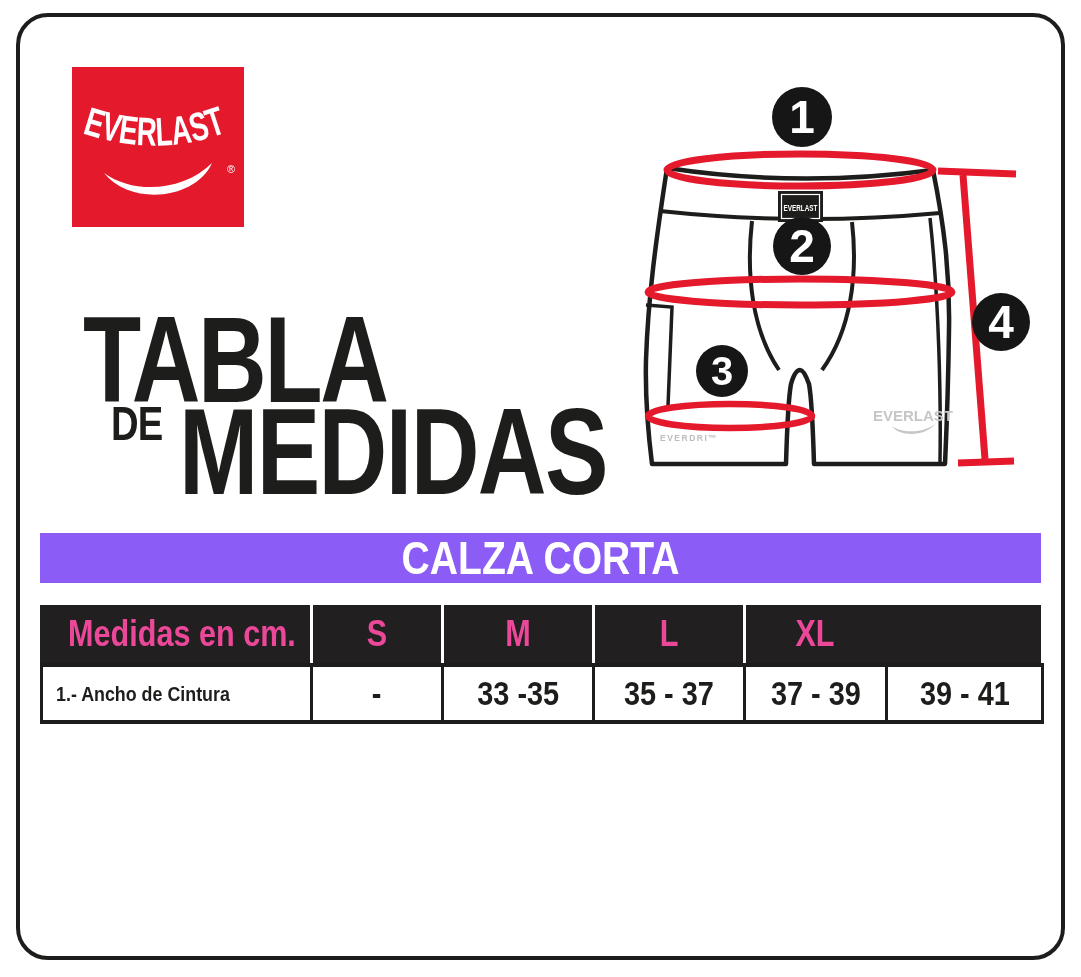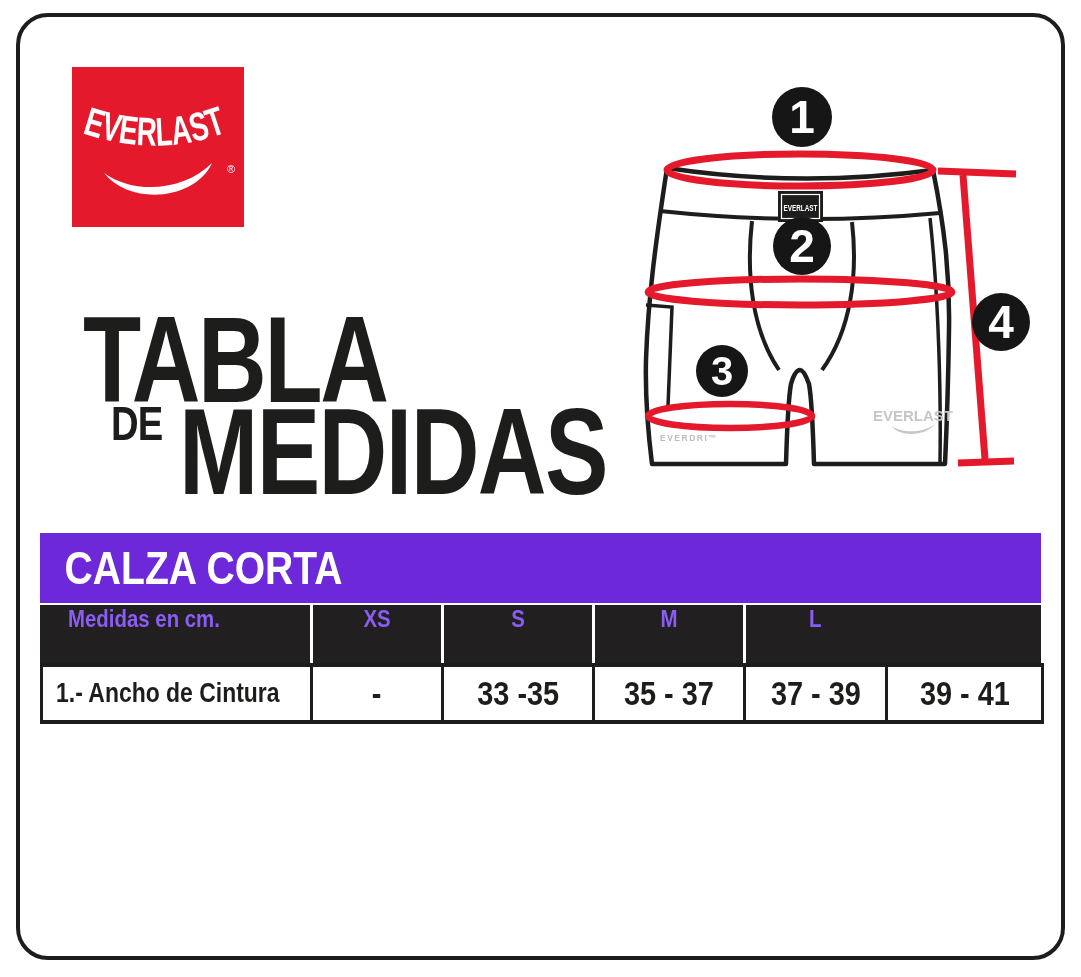--- a/index.html
+++ b/index.html
@@ -14,37 +14,37 @@
   .t1{display:block;font-size:122px;font-weight:700;letter-spacing:-3px;
       transform:scaleX(0.78);transform-origin:0 0;white-space:nowrap;}
   .t2{display:flex;align-items:flex-start;margin-top:-30px;}
   .t2 .de{display:inline-block;font-size:49px;font-weight:700;letter-spacing:-1px;
       transform:scaleX(0.78);transform-origin:0 0;margin:8px 2px 0 28px;}
   .t2 .med{display:inline-block;font-size:122px;font-weight:700;letter-spacing:-2px;
       transform:scaleX(0.78);transform-origin:0 0;white-space:nowrap;}
   
   .diagram{position:absolute;left:625px;top:80px;width:455px;height:430px;}
   
-  .banner{position:absolute;left:40px;top:533px;width:1001px;height:70px;background:#6d28d9;
-      display:flex;align-items:center;}
+  .banner{position:absolute;left:40px;top:533px;width:1001px;height:50px;background:#8b5cf6;
+      display:flex;align-items:center;justify-content:center;}
   .banner span{color:#fff;font-size:46px;font-weight:700;letter-spacing:0px;
       display:inline-block;transform:scaleX(0.85);transform-origin:50% 50%;white-space:nowrap;}
   .thead{position:absolute;left:40px;top:605px;width:1001px;height:58px;background:#221f20;
       display:grid;grid-template-columns:270px 131px 151px 151px 142px 156px;align-items:center;}
-  .thead .hc{color:#8b5cf6;font-size:24px;font-weight:700;height:100%;display:flex;align-items:flex-start;
+  .thead .hc{color:#ec4899;font-size:36px;font-weight:700;height:100%;display:flex;align-items:center;
       justify-content:center;}
   .thead .hc:first-child{justify-content:flex-start;padding-left:28px;}
   .thead .hc + .hc{border-left:3px solid #ffffff;}
   .thead .hc span{display:inline-block;transform:scaleX(0.85);transform-origin:50% 50%;white-space:nowrap;}
   .thead .hc:first-child span{transform-origin:0 50%;}
   table.sizes{position:absolute;left:40px;top:663px;width:1001px;border-collapse:collapse;
       table-layout:fixed;}
   table.sizes td{border:solid #1d1d1b;border-width:4px 3px;height:51px;vertical-align:middle;
       background:#fff;}
-  td.lbl{padding-left:13px;font-size:27px;font-weight:700;text-align:left;}
+  td.lbl{padding-left:13px;font-size:21px;font-weight:700;text-align:left;}
   td.val{font-size:34px;font-weight:700;text-align:center;}
   td .cx{display:inline-block;transform:scaleX(0.85);transform-origin:0 50%;white-space:nowrap;}
   td .cxc{display:inline-block;transform:scaleX(0.85);transform-origin:50% 50%;white-space:nowrap;}
 </style>
 </head>
 <body>
 
 <div class="page-border"></div>
 
 <div class="logo-box">
@@ -119,30 +119,30 @@
 
 <div class="banner">
   <span>CALZA CORTA</span>
 </div>
 
 <div class="thead">
   <div class="hc">
       <span>Medidas en cm.</span>
     </div>
   <div class="hc">
-      <span>XS</span>
-    </div>
-  <div class="hc">
       <span>S</span>
     </div>
   <div class="hc">
       <span>M</span>
     </div>
   <div class="hc">
       <span>L</span>
+    </div>
+  <div class="hc">
+      <span>XL</span>
     </div>
 </div>
 
 <table class="sizes">
   <colgroup>
     <col style="width:270px">
       <col style="width:131px">
       <col style="width:151px">
     <col style="width:151px">
       <col style="width:142px">

